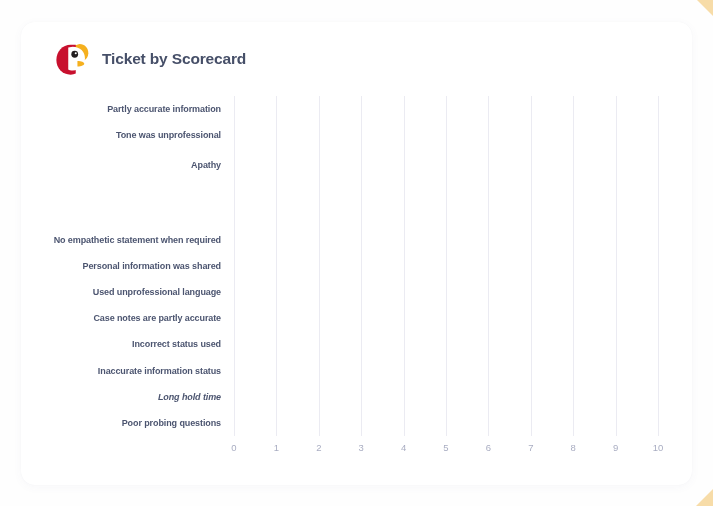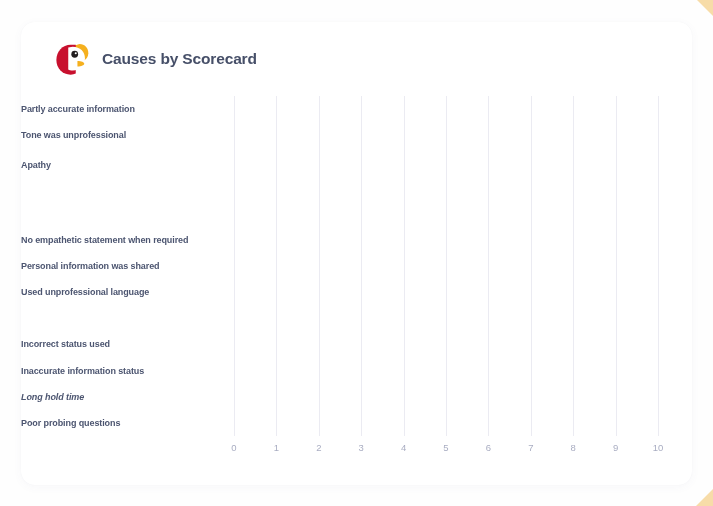--- a/index.html
+++ b/index.html
@@ -118,20 +118,21 @@
     position: absolute;
     left: 0;
     top: 74px;
     width: 200px;
     height: 340px;
   }
   .ytick {
     position: absolute;
     right: 0;
     width: 100%;
+    text-align: right;
     font-size: 9px;
     font-weight: bold;
     color: #4c5570;
     letter-spacing: -0.1px;
     white-space: nowrap;
     transform: translateY(-50%);
   }
   .xtick-labels {
     position: absolute;
     left: 213px;
@@ -164,31 +165,32 @@
 
   <div id="card-header">
     <svg class="logo-mark" viewBox="0 0 100 100">
       <path d="M72 6 C88 6 98 18 98 33 C98 44 92 52 82 56 L58 56 L58 10 Z" fill="#f5b01e"></path>
       <path d="M46 8 C22 8 4 28 4 53 C4 78 22 96 46 96 C52 96 57 95 61 93 L61 8 Z" fill="#c8102e"></path>
       <path d="M52 14 C74 14 88 29 88 48 C88 68 73 84 52 84 C46 84 42 83 39 81 L39 16 Z" fill="#ffffff"></path>
       <circle cx="58" cy="36" r="10" fill="#231f20"></circle>
       <circle cx="61" cy="33" r="3" fill="#ffffff"></circle>
       <path d="M66 56 C78 56 86 60 86 64 C86 68 78 72 66 72 Z" fill="#f5b01e"></path>
     </svg>
-    <div class="card-title">Causes by Scorecard</div>
+    <div class="card-title">Ticket by Scorecard</div>
   </div>
 
   <div id="chart">
     <div class="ytick-labels">
         <div class="ytick" style="top: 13.0769px;">Partly accurate information</div>
         <div class="ytick" style="top: 39.2308px;">Tone was unprofessional</div>
         <div class="ytick" style="top: 69px;">Apathy</div>
         <div class="ytick" style="top: 143.846px;">No empathetic statement when required</div>
         <div class="ytick" style="top: 170px;">Personal information was shared</div>
         <div class="ytick" style="top: 196.154px;">Used unprofessional language</div>
+        <div class="ytick" style="top: 222.308px;">Case notes are partly accurate</div>
         <div class="ytick" style="top: 248.462px;">Incorrect status used</div>
         <div class="ytick" style="top: 274.615px;">Inaccurate information status</div>
         <div class="ytick" style="top: 300.769px; font-style: italic;">Long hold time</div>
         <div class="ytick" style="top: 326.923px;">Poor probing questions</div>
       </div>
     <div id="plot">
         <div class="gridline" style="left: 0px;"></div>
         <div class="gridline" style="left: 42.4px;"></div>
         <div class="gridline" style="left: 84.8px;"></div>
         <div class="gridline" style="left: 127.2px;"></div>

